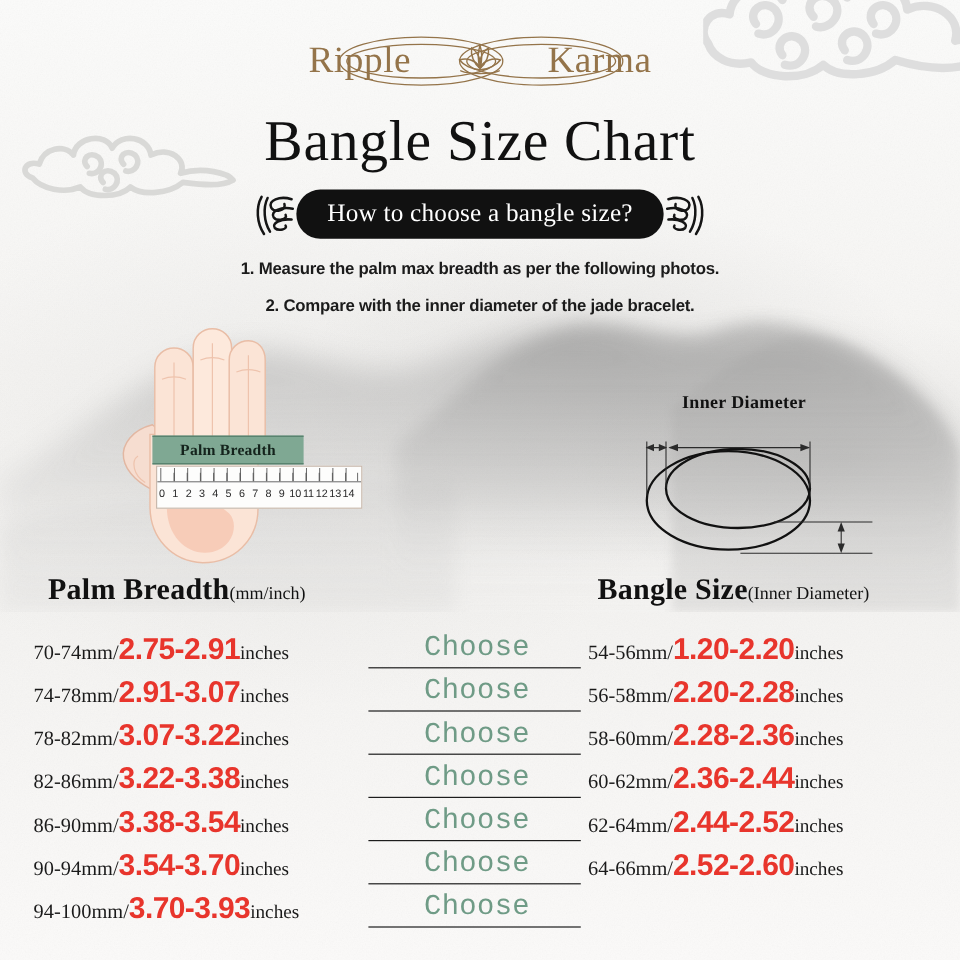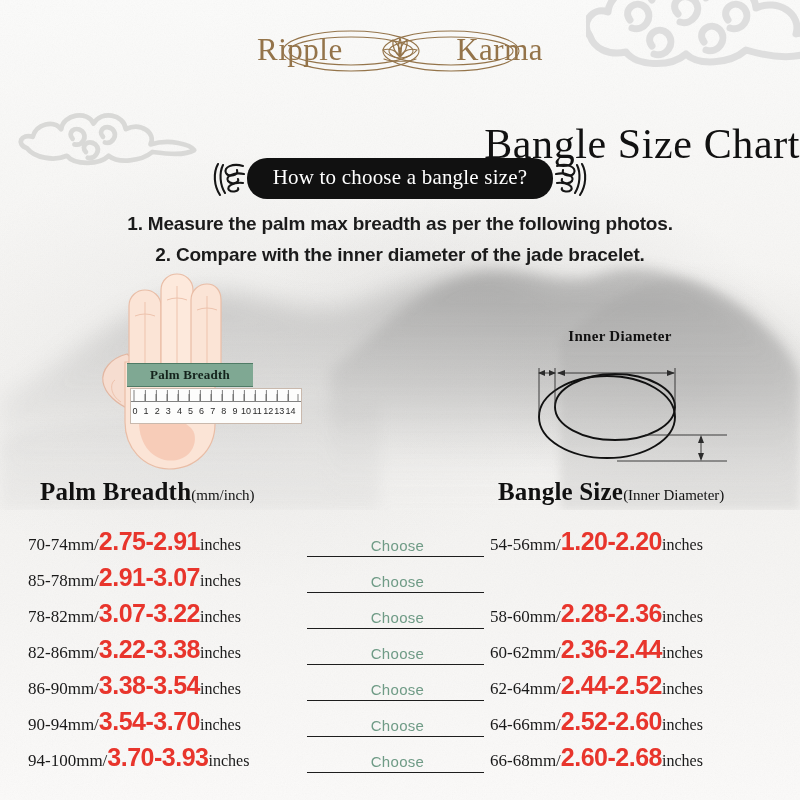--- a/index.html
+++ b/index.html
@@ -75,26 +75,25 @@
     padding: 0 2px;
     box-sizing: border-box;
   }
   .logo-text .w { line-height: 1; padding-bottom: 3px; }
 
   
   .title {
     position: absolute;
     left: 0; right: 0;
     top: 90px;
-    text-align: right;
-    font-family: "Liberation Serif", serif;
-    font-size: 42px;
+    text-align: center;
+    font-family: "Liberation Serif", serif;
+    font-size: 48px;
     color: #111;
     letter-spacing: .6px;
-    margin-top: 30px;
   }
 
   
   .pill-row {
     position: absolute;
     left: 0; right: 0;
     top: 158px;
     display: flex;
     align-items: center;
     justify-content: center;
@@ -114,21 +113,21 @@
   
   .steps {
     position: absolute;
     left: 0; right: 0;
     top: 208px;
     text-align: center;
     font-family: "Liberation Sans", sans-serif;
     font-weight: bold;
     color: #1b1b1b;
   }
-  .steps div { font-size: 19px; line-height: 31px; letter-spacing: -.2px; }
+  .steps div { font-size: 14px; line-height: 31px; letter-spacing: -.2px; }
 
   
   .hand-wrap {
     position: absolute;
     left: 95px;
     top: 272px;
     width: 270px;
     height: 200px;
   }
   .band {
@@ -217,22 +216,22 @@
   .cell-mid {
     width: 185px;
     box-sizing: border-box;
     display: flex;
     align-items: flex-end;
     justify-content: center;
     height: 36px;
     position: relative;
   }
   .cell-mid .choose {
-    font-family: Liberation Sans, sans-serif;
-    font-size: 15px;
+    font-family: Liberation Mono, monospace;
+    font-size: 24px;
     color: #6f9b86;
     letter-spacing: .3px;
     padding-bottom: 5px;
   }
   .cell-mid .rule {
     position: absolute;
     left: 2px;
     right: 6px;
     bottom: 2px;
     border-bottom: 1.4px solid #1d1d1d;
@@ -491,25 +490,26 @@
   <div class="table" id="size-table">
       <div class="trow">
         <div class="cell-left"><span class="mm">70-74mm/</span><span class="inch">2.75-2.91</span><span class="unit">inches</span></div>
         <div class="cell-mid">
           <span class="choose">Choose</span>
           <span class="rule"></span>
         </div>
         <div class="cell-right"><span class="mm">54-56mm/</span><span class="inch">1.20-2.20</span><span class="unit">inches</span></div>
       </div>
       <div class="trow">
-        <div class="cell-left"><span class="mm">85-78mm/</span><span class="inch">2.91-3.07</span><span class="unit">inches</span></div>
-        <div class="cell-mid">
-          <span class="choose">Choose</span>
-          <span class="rule"></span>
-        </div>
+        <div class="cell-left"><span class="mm">74-78mm/</span><span class="inch">2.91-3.07</span><span class="unit">inches</span></div>
+        <div class="cell-mid">
+          <span class="choose">Choose</span>
+          <span class="rule"></span>
+        </div>
+        <div class="cell-right"><span class="mm">56-58mm/</span><span class="inch">2.20-2.28</span><span class="unit">inches</span></div>
       </div>
       <div class="trow">
         <div class="cell-left"><span class="mm">78-82mm/</span><span class="inch">3.07-3.22</span><span class="unit">inches</span></div>
         <div class="cell-mid">
           <span class="choose">Choose</span>
           <span class="rule"></span>
         </div>
         <div class="cell-right"><span class="mm">58-60mm/</span><span class="inch">2.28-2.36</span><span class="unit">inches</span></div>
       </div>
       <div class="trow">
@@ -535,17 +535,16 @@
           <span class="rule"></span>
         </div>
         <div class="cell-right"><span class="mm">64-66mm/</span><span class="inch">2.52-2.60</span><span class="unit">inches</span></div>
       </div>
       <div class="trow">
         <div class="cell-left"><span class="mm">94-100mm/</span><span class="inch">3.70-3.93</span><span class="unit">inches</span></div>
         <div class="cell-mid">
           <span class="choose">Choose</span>
           <span class="rule"></span>
         </div>
-        <div class="cell-right"><span class="mm">66-68mm/</span><span class="inch">2.60-2.68</span><span class="unit">inches</span></div>
       </div>
     </div>
 
 </div>
 
 </body></html>

